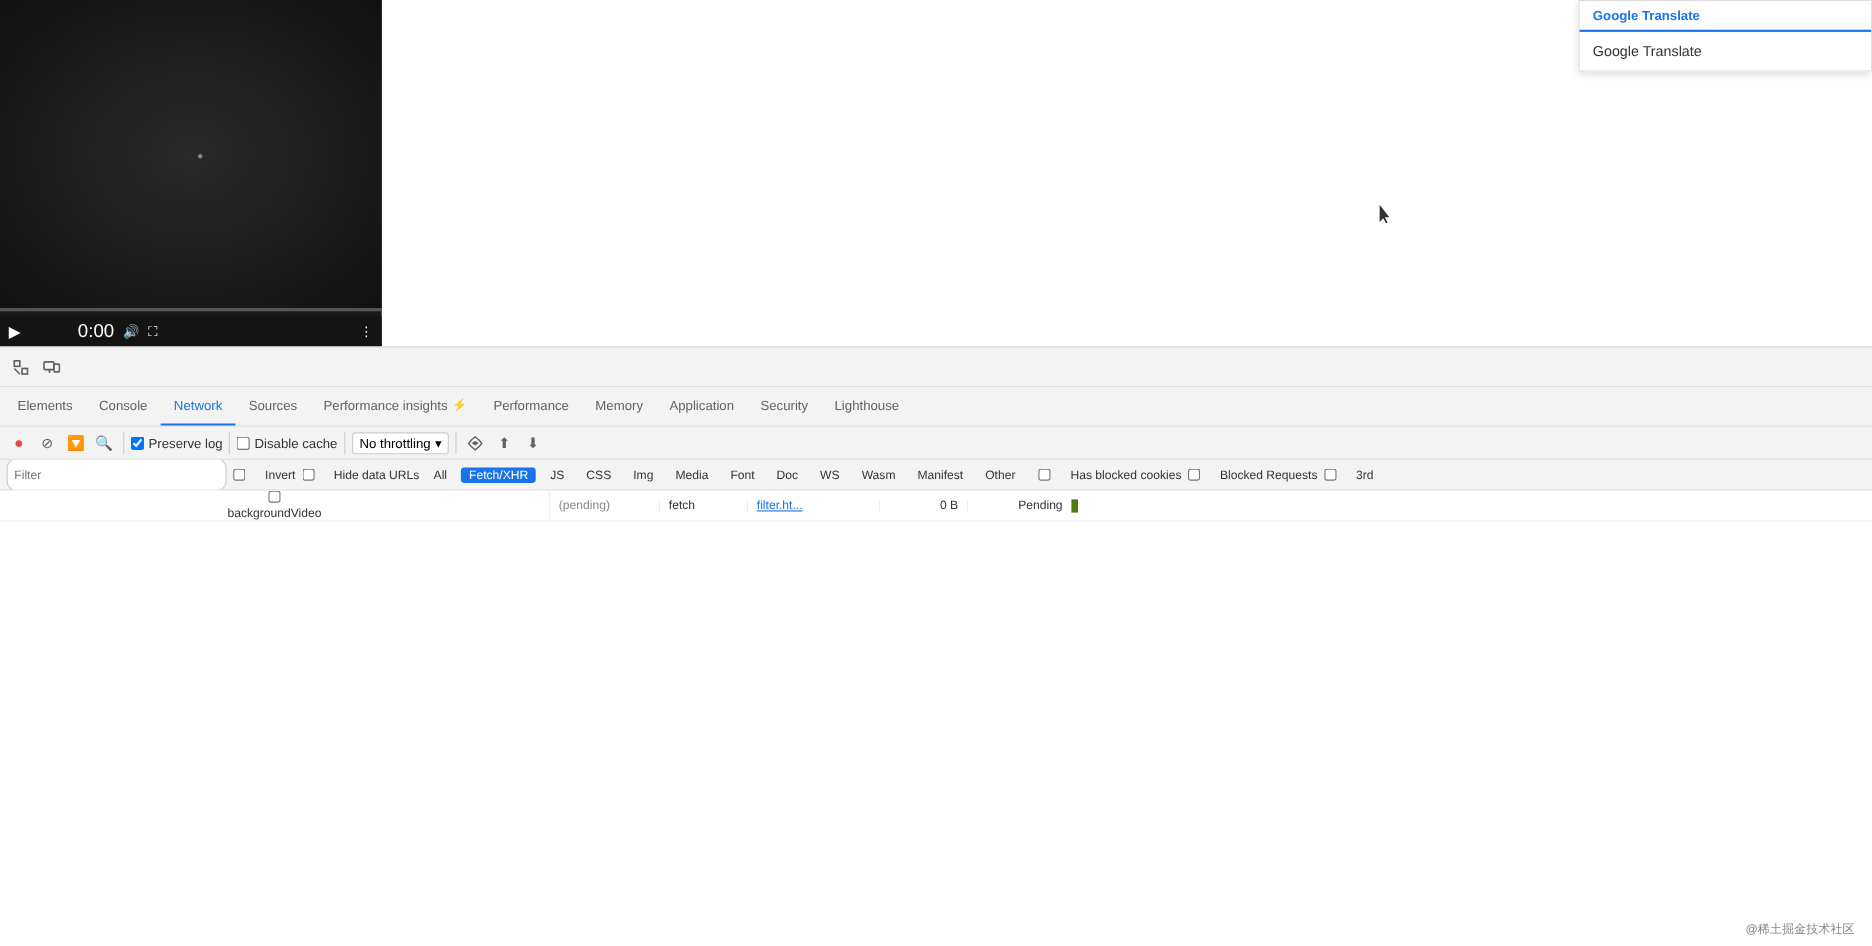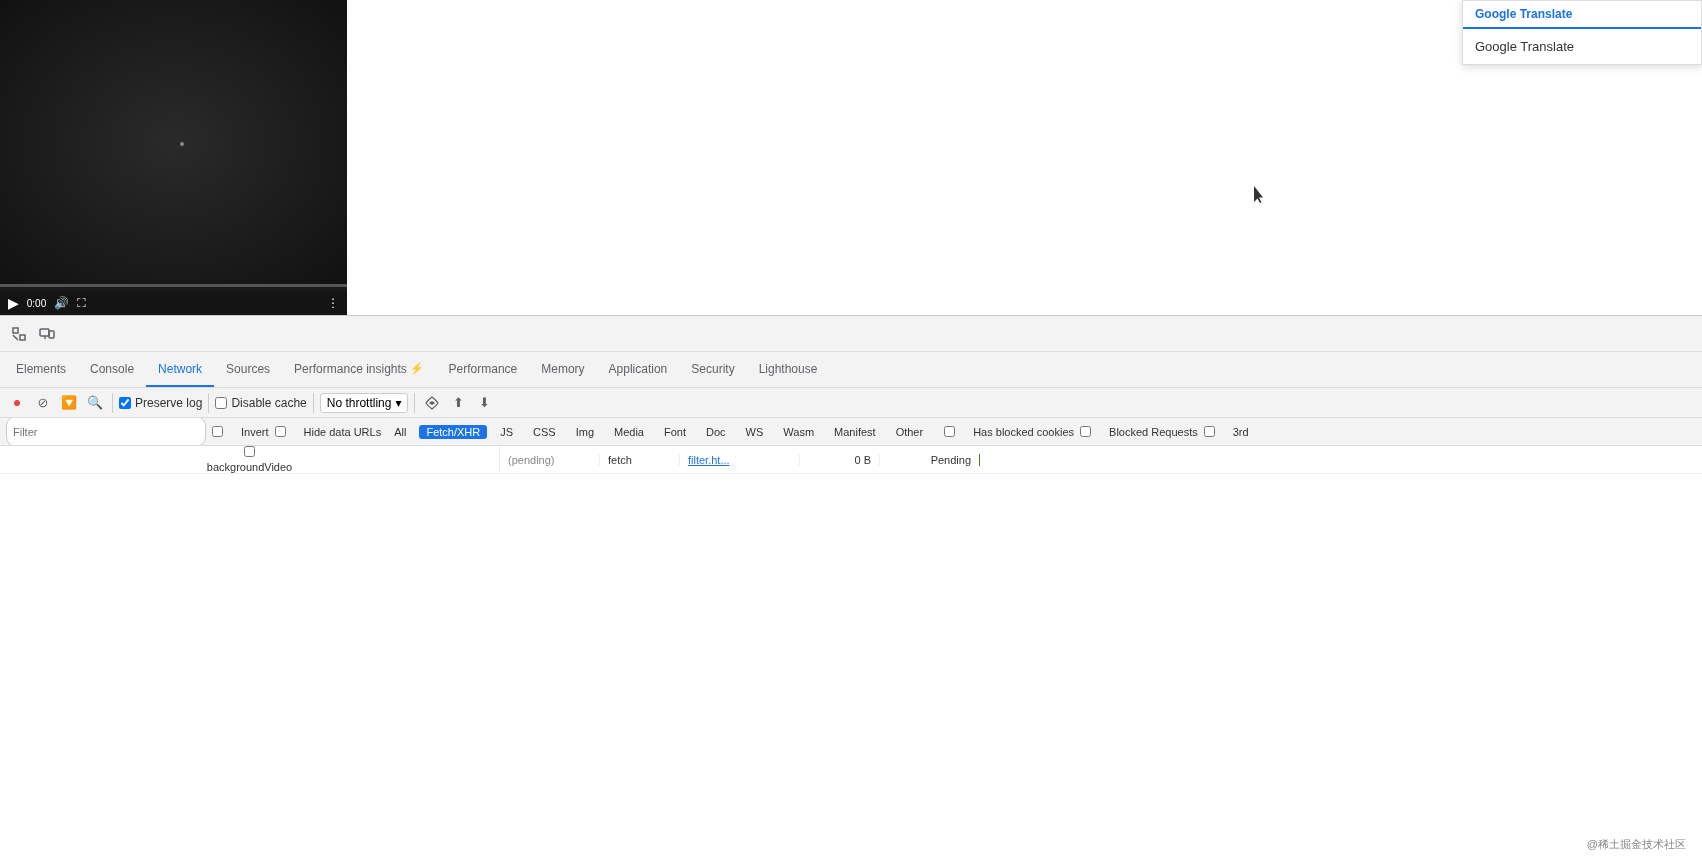--- a/index.html
+++ b/index.html
@@ -48,21 +48,22 @@
       align-items: center;
       gap: 8px;
     }
     .video-play-btn {
       color: #fff;
       font-size: 14px;
       cursor: pointer;
     }
     .video-time {
       color: #fff;
-      font-size: 10px;
+      font-size: 17px;
+      margin-left: 44px;
     }
     .video-volume {
       color: #fff;
       font-size: 12px;
     }
     .video-fullscreen {
       color: #fff;
       font-size: 12px;
     }
     .video-more {
@@ -80,21 +81,21 @@
       width: 0%;
       height: 100%;
       background: #fff;
     }
 
     
     .google-translate-dropdown {
       position: absolute;
       top: 0;
       right: 0;
-      width: 240px;
+      width: 267px;
       background: #fff;
       border: 1px solid #ddd;
       box-shadow: 0 2px 8px rgba(0,0,0,0.15);
       z-index: 100;
     }
     .google-translate-header {
       padding: 6px 12px;
       border-bottom: 2px solid #1a73e8;
       font-size: 12px;
       font-weight: bold;
@@ -348,21 +349,21 @@
       border-bottom: 1px solid #f0f0f0;
       height: 28px;
       font-size: 11px;
       color: #333;
     }
     .td-name { width: 500px; padding: 0 8px; border-right: 1px solid #eee; display: flex; align-items: center; gap: 4px; overflow: hidden; text-overflow: ellipsis; white-space: nowrap; flex-direction: column; }
     .td-status { width: 100px; padding: 0 8px; border-right: 1px solid #eee; color: #888; }
     .td-type { width: 80px; padding: 0 8px; border-right: 1px solid #eee; }
     .td-initiator { width: 120px; padding: 0 8px; border-right: 1px solid #eee; color: #1a73e8; text-decoration: underline; cursor: pointer; overflow: hidden; text-overflow: ellipsis; white-space: nowrap; }
     .td-size { width: 80px; padding: 0 8px; border-right: 1px solid #eee; text-align: right; }
-    .td-time { width: 100px; padding: 0 8px; border-right: 1px solid #4d7c0f; text-align: right; }
+    .td-time { width: 100px; padding: 0 8px; border-right: 6px solid #4d7c0f; text-align: right; }
     .td-waterfall { flex: 1; padding: 0 8px; }
 
     .row-checkbox { width: 11px; height: 11px; }
 
     
     .watermark {
       position: absolute;
       bottom: 8px;
       right: 16px;
       font-size: 11px;

